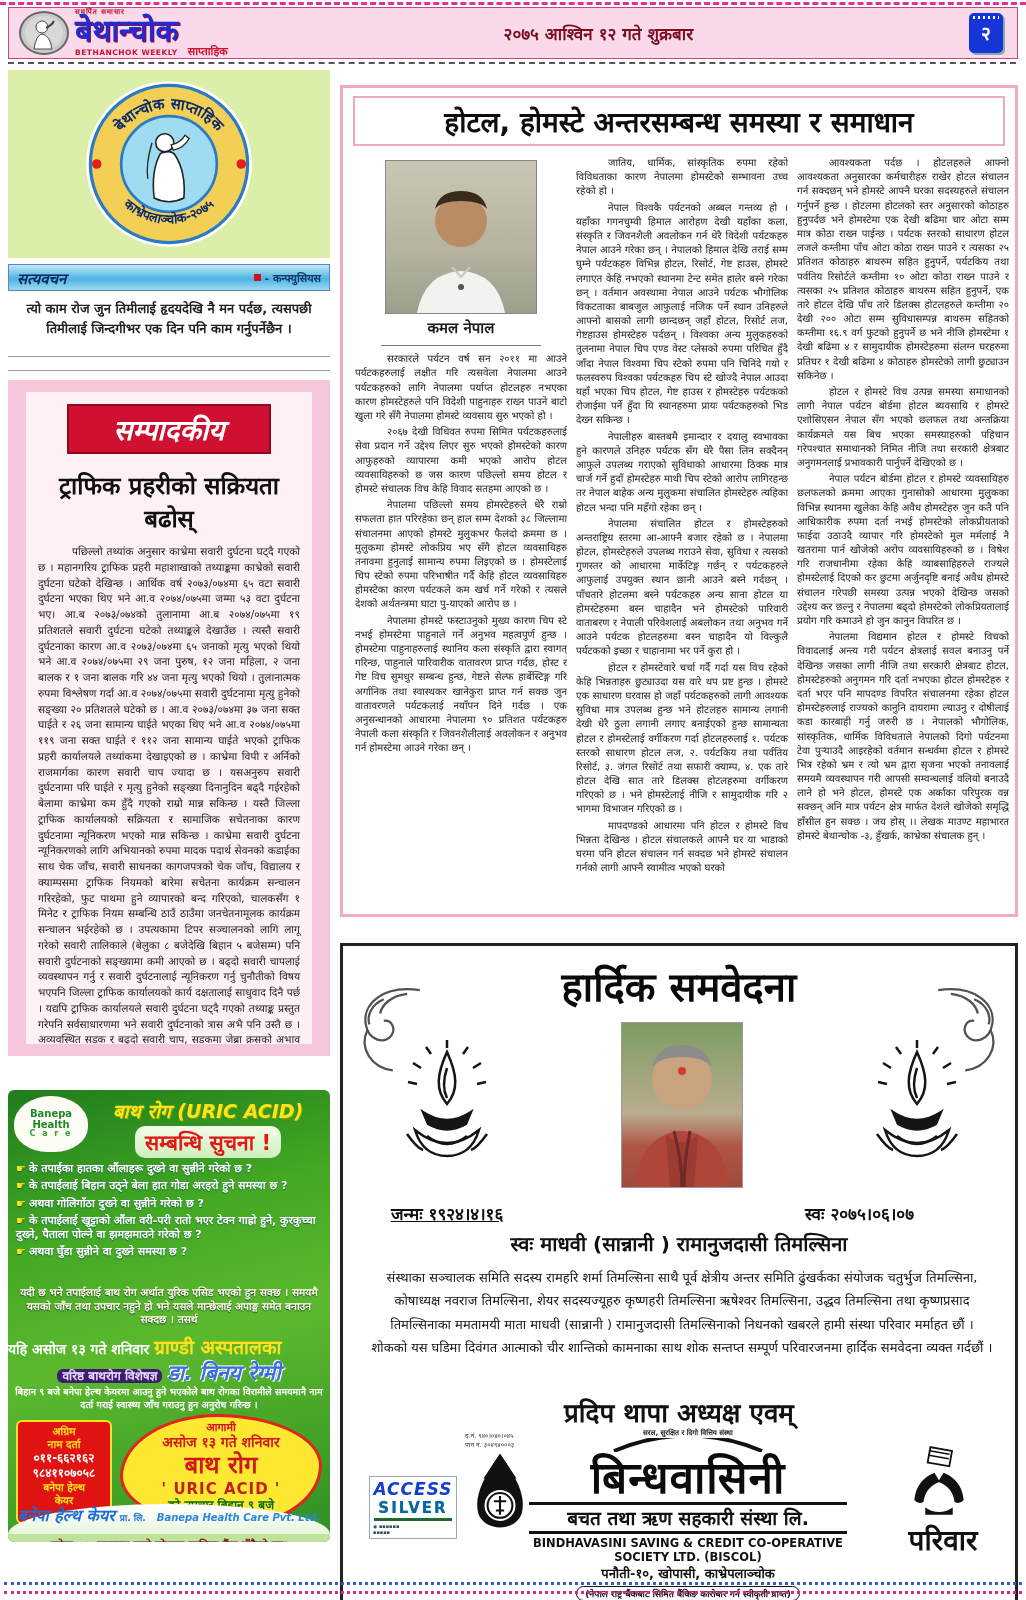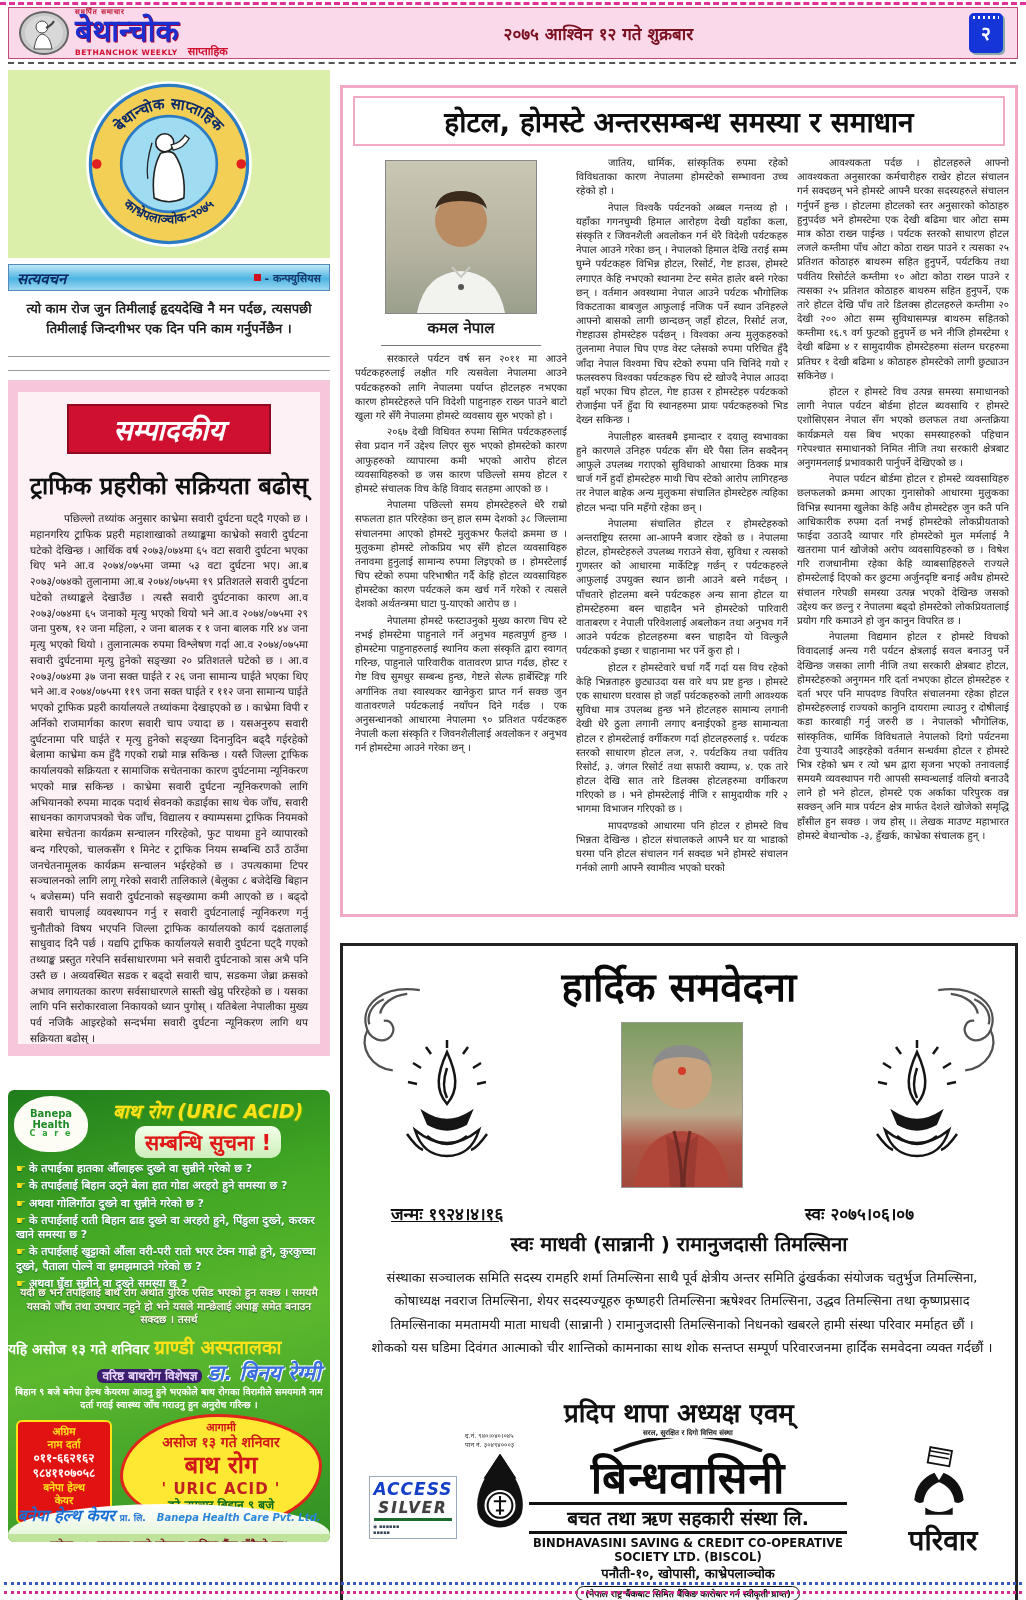--- a/index.html
+++ b/index.html
@@ -32,21 +32,21 @@
   #seal-box{left:8px;top:70px;width:322px;height:188px;background:#dcefaa;display:flex;align-items:center;justify-content:center;}
   #quote-box{left:8px;top:264px;width:322px;}
   #quote-bar{height:25px;background:linear-gradient(180deg,#bfe8f8,#4db4e2 55%,#9fd9f2);
              display:flex;align-items:center;justify-content:space-between;padding:0 8px;border:1px solid #58b;}
   #quote-bar .qlabel{font-size:15px;font-weight:bold;font-style:italic;color:#0a2a66;}
   #quote-bar .qauthor{font-size:11px;font-weight:bold;color:#143a6e;display:flex;align-items:center;gap:4px;}
   #quote-bar .sq{width:7px;height:7px;background:#d01020;display:inline-block;}
   #quote-text{padding:8px 10px 6px;font-size:13px;font-weight:bold;text-align:center;line-height:1.5;color:#222;}
   .sepline{left:8px;width:322px;border-top:1.5px solid #9a9a9a;}
 
-  #editorial{left:8px;top:380px;width:322px;height:676px;background:#f6c7da;box-sizing:border-box;padding:12px 10px;}
+  #editorial{left:8px;top:380px;width:322px;height:676px;background:#f6c7da;box-sizing:border-box;padding:12px 18px;}
   #editorial-inner{background:#fdf1f5;width:100%;height:100%;box-sizing:border-box;padding:10px 12px;overflow:hidden;}
   #ed-kicker{width:200px;height:46px;margin:2px auto 14px;background:#cf1030;color:#fff;display:flex;
              align-items:center;justify-content:center;font-size:28px;font-weight:bold;font-style:italic;
              border:2px solid #8e0a20;}
   #ed-title{text-align:center;font-size:24px;font-weight:bold;color:#101010;margin-bottom:10px;}
   #ed-body{font-size:10.5px;line-height:1.5;text-align:justify;text-indent:34px;color:#1c1c1c;}
 
   
   #article{left:340px;top:85px;width:678px;height:832px;background:#fff;border:3px solid #f2a9c6;box-sizing:border-box;}
   #headline-box{margin:8px 10px 0;height:46px;border:2px solid #f2a9c6;display:flex;align-items:center;justify-content:center;}
@@ -72,21 +72,21 @@
   #cond-photo{position:absolute;left:278px;top:76px;width:122px;height:166px;border:1px solid #999;
     background:linear-gradient(180deg,#7d9c62,#b9ad8f 55%,#b05545 75%,#a04a3c);box-sizing:border-box;overflow:hidden;}
   #cond-birth{position:absolute;left:48px;top:256px;font-size:17px;font-weight:bold;text-decoration:underline;}
   #cond-death{position:absolute;left:462px;top:256px;font-size:17px;font-weight:bold;}
   #cond-name{position:absolute;left:0;top:284px;width:100%;text-align:center;font-size:20px;font-weight:bold;}
   #cond-body{position:absolute;left:28px;top:320px;width:622px;font-size:13px;line-height:1.8;text-align:center;color:#151515;}
   #cond-chair{position:absolute;left:0;top:448px;width:100%;text-align:center;font-size:26px;font-weight:bold;}
   #coop{position:absolute;left:0;top:482px;width:100%;height:140px;}
   #access-badge{position:absolute;left:26px;top:48px;width:86px;border:1px solid #9ab;background:#fff;text-align:center;padding:2px 0;}
   .access-txt{font-size:17px;font-weight:bold;font-style:italic;color:#1440c8;letter-spacing:1px;}
-  .silver-txt{font-size:15px;font-weight:bold;color:#404040;text-shadow:0 0 1px #889;letter-spacing:2px;font-style:italic;}
+  .silver-txt{font-size:15px;font-weight:bold;color:#0369a1;text-shadow:0 0 1px #889;letter-spacing:2px;}
   .silver-bar{height:3px;background:#1c6b2e;margin:1px 4px;}
   .access-foot{font-size:5px;color:#345;text-align:left;padding:1px 3px;line-height:1.2;}
   #coop-reg{position:absolute;left:122px;top:4px;font-size:6.5px;color:#333;line-height:1.4;}
   #coop-seal{position:absolute;left:126px;top:22px;width:62px;height:86px;}
   #coop-center{position:absolute;left:180px;top:0;width:330px;text-align:center;}
   #coop-tag{font-size:7px;color:#222;font-weight:bold;}
   #coop-name{font-size:44px;font-weight:bold;color:#0b0b0b;line-height:1.02;letter-spacing:1px;}
   #coop-type{font-size:19px;font-weight:bold;border-top:3px solid #111;border-bottom:3px solid #111;margin:1px 6px;padding:0 2px;}
   #coop-en{font-size:11.5px;font-weight:bold;margin-top:2px;}
   #coop-addr{font-size:13px;font-weight:bold;}
@@ -106,21 +106,21 @@
   #hc-title .t1{font-size:19px;font-weight:bold;font-style:italic;color:#ffe21a;text-shadow:1px 1px 0 #7a0;}
   #hc-title .t2{font-size:21px;font-weight:bold;color:#e01818;background:linear-gradient(180deg,#f3ffe9,#cdeebb);
       border-radius:10px;display:inline-block;padding:2px 10px;margin-top:2px;}
   #hc-bullets{position:absolute;left:8px;top:72px;width:306px;}
   .hbl{font-size:11px;font-weight:bold;color:#fff;line-height:1.3;margin-bottom:3px;text-shadow:0 1px 1px #163;}
   .hbl .hand{color:#ffe21a;margin-right:3px;}
   #hc-warning{position:absolute;left:8px;top:196px;width:306px;font-size:10.5px;font-weight:bold;color:#fffbe2;
       text-align:center;line-height:1.3;text-shadow:0 1px 1px #143;}
   #hc-event{position:absolute;left:0;top:244px;width:322px;text-align:left;color:#fff;font-weight:bold;font-size:14px;}
   #hc-event .hl{color:#ffe21a;font-size:19px;}
-  #hc-doc{position:absolute;left:0;top:268px;width:322px;text-align:center;padding-left:40px;}
+  #hc-doc{position:absolute;left:0;top:268px;width:322px;text-align:center;}
   #hc-doc .pre{font-size:12px;font-weight:bold;color:#ead9ff;background:#3d1d6e;border-radius:6px;padding:0 5px;}
   #hc-doc .name{font-size:21px;font-weight:bold;font-style:italic;color:#3b6fe0;
       text-shadow:1px 1px 0 #fff,-1px -1px 0 #fff;}
   #hc-req{position:absolute;left:6px;top:296px;width:310px;font-size:9.5px;font-weight:bold;color:#fff;
       text-align:center;line-height:1.35;}
   #hc-adv{position:absolute;left:8px;top:330px;width:96px;height:104px;background:#e11212;border:2px solid #ffe21a;
       border-radius:6px;text-align:center;color:#fff;padding-top:3px;box-sizing:border-box;line-height:1.25;}
   #hc-adv .y{color:#ffe21a;font-size:10.5px;font-weight:bold;}
   #hc-adv .p{font-size:12px;font-weight:bold;}
   #hc-burst{position:absolute;left:112px;top:324px;width:202px;height:114px;background:#ffe832;
@@ -370,21 +370,20 @@
       <span class="l2">C a r e</span>
     </div>
     <div id="hc-title">
       <div class="t1">बाथ रोग (URIC ACID)</div>
       <div class="t2">सम्बन्धि सुचना !</div>
     </div>
     <div id="hc-bullets">
       <div class="hbl"><span class="hand">☛</span><span>के तपाईका हातका औंलाहरू दुख्ने वा सुन्नीने गरेको छ ?</span></div>
       <div class="hbl"><span class="hand">☛</span><span>के तपाईलाई बिहान उठ्ने बेला हात गोडा अरहरो हुने समस्या छ ?</span></div>
       <div class="hbl"><span class="hand">☛</span><span>अथवा गोलिगाँठा दुख्ने वा सुन्नीने गरेको छ ?</span></div>
-      <div class="hbl"><span class="hand">☛</span><span>के तपाईलाई राती बिहान ढाड दुख्ने वा अरहरो हुने, पिंडुला दुख्ने, करकर खाने समस्या छ ?</span></div>
       <div class="hbl"><span class="hand">☛</span><span>के तपाईलाई खुट्टाको औंला वरी-परी रातो भएर टेक्न गाह्रो हुने, कुरकुच्चा दुख्ने, पैताला पोल्ने वा झमझमाउने गरेको छ ?</span></div>
       <div class="hbl"><span class="hand">☛</span><span>अथवा घुँडा सुन्नीने वा दुख्ने समस्या छ ?</span></div>
     </div>
     <div id="hc-warning">यदी छ भने तपाईलाई बाथ रोग अर्थात युरिक एसिड भएको हुन सक्छ । समयमै यसको जाँच तथा उपचार नहुने हो भने यसले मान्छेलाई अपाङ्ग समेत बनाउन सक्दछ । तसर्थ</div>
     <div id="hc-event">
       <span>यहि असोज १३ गते शनिवार</span>
       <span class="hl">ग्राण्डी अस्पतालका</span>
     </div>
     <div id="hc-doc">
       <span class="pre">वरिष्ठ बाथरोग विशेषज्ञ</span>

